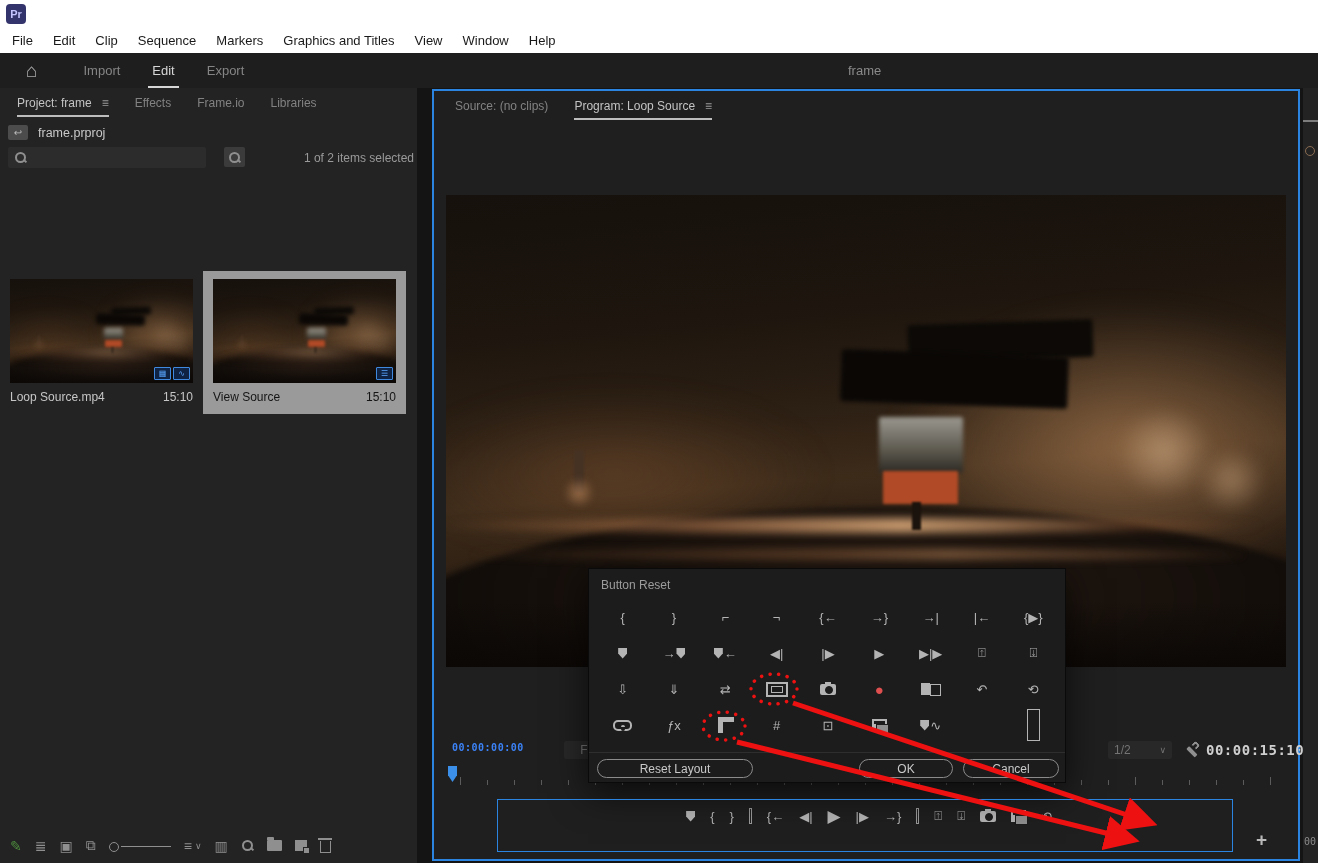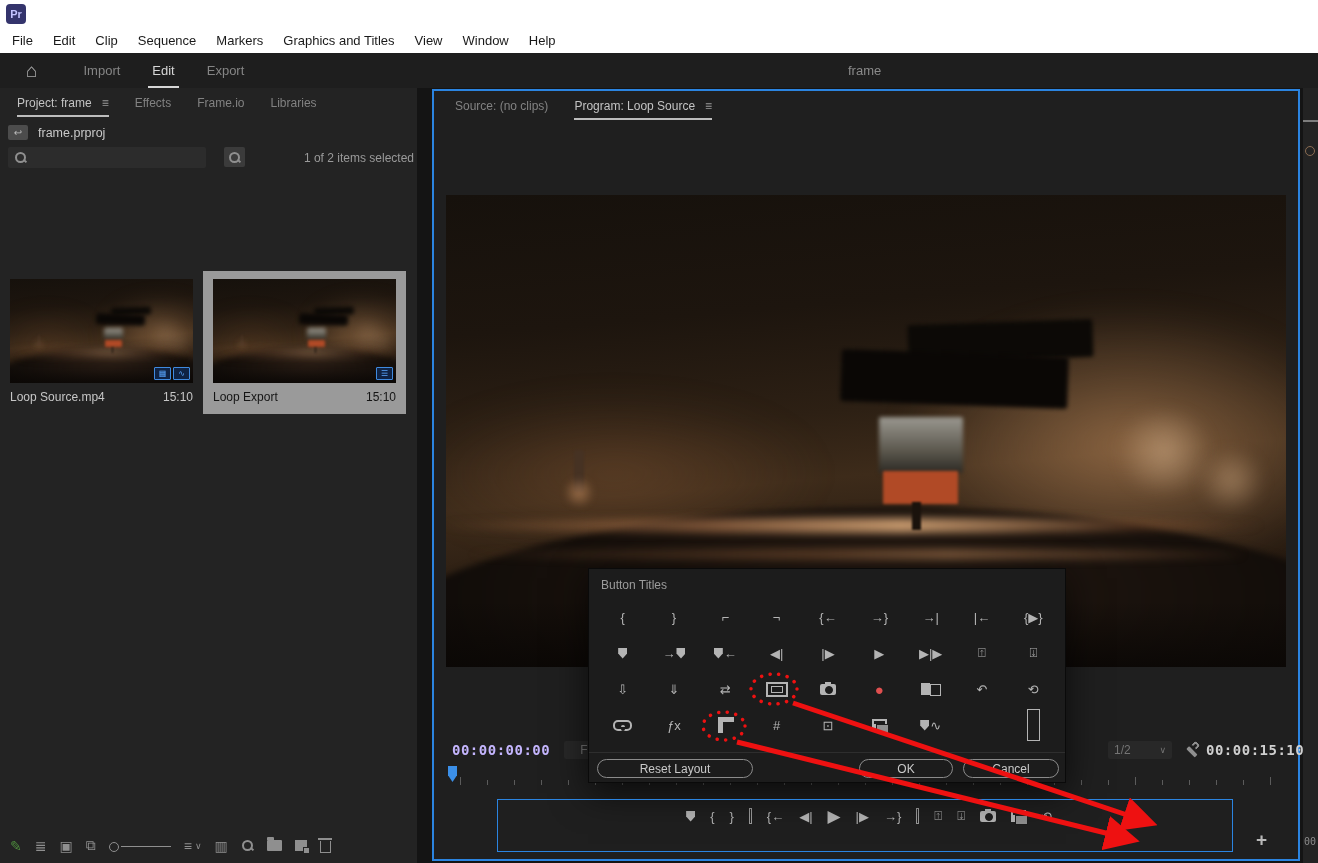--- a/index.html
+++ b/index.html
@@ -96,21 +96,21 @@
   .sc-bokeh1 { left:79%; top:46%; width:13%; height:17%; border-radius:50%;
     background:radial-gradient(circle, rgba(244,208,168,.42), rgba(244,208,168,0) 70%); filter:blur(8px); }
   .sc-bokeh2 { left:89%; top:54%; width:9%; height:13%; border-radius:50%;
     background:radial-gradient(circle, rgba(238,196,152,.4), rgba(238,196,152,0) 70%); filter:blur(7px); }
   .sc-shade { left:0; bottom:0; width:100%; height:14%;
     background:linear-gradient(180deg, rgba(10,7,5,0), rgba(10,7,5,.85)); }
 
   
   #tc-row { position:absolute; left:12px; top:648px; width:840px; height:24px; }
   #current-tc { position:absolute; left:6px; top:3px; font-family:"DejaVu Sans Mono", monospace;
-    font-size:14px; font-weight:bold; color:#c4b5fd; letter-spacing:.5px; }
+    font-size:10px; font-weight:bold; color:#3b82f6; letter-spacing:.5px; }
   #fit-select { position:absolute; left:118px; top:2px; width:46px; height:18px; background:#282828;
     border-radius:2px; color:#747474; font-size:12px; display:flex; align-items:center; justify-content:center; gap:4px; }
   #res-select { position:absolute; left:662px; top:2px; width:64px; height:18px; background:#282828;
     border-radius:2px; color:#747474; font-size:12px; display:flex; align-items:center; padding:0 6px; justify-content:space-between; }
   #wrench { position:absolute; left:738px; top:3px; width:16px; height:16px; }
   #wrench .bar { position:absolute; left:6px; top:4px; width:3.5px; height:12px; background:#8f8f8f; transform:rotate(-45deg); border-radius:1px; }
   #wrench .head { position:absolute; left:8px; top:0px; width:7px; height:7px; border:2.5px solid #8f8f8f;
     border-radius:50%; border-bottom-color:transparent; transform:rotate(45deg); }
   #duration-tc { position:absolute; left:760px; top:3px; font-family:"DejaVu Sans Mono", monospace;
     font-size:14px; font-weight:bold; color:#cfcfcf; letter-spacing:.5px; }
@@ -288,21 +288,21 @@
               <div class="sc-stylus"></div>
               <div class="sc-bokeh1"></div>
               <div class="sc-bokeh2"></div>
               <div class="sc-shade"></div>
             </div>
             <div class="badges">
               <span class="badge">☰</span>
             </div>
           </div>
           <div class="clip-caption">
-            <span>Loop Export</span>
+            <span>View Source</span>
             <span>15:10</span>
           </div>
         </div>
       </div>
     <div id="proj-toolbar">
         <span class="tb-ic green">
           <span class="green">✎</span>
         </span>
         <span class="tb-ic">
           <span>≣</span>
@@ -466,21 +466,21 @@
 
   <div class="abs" id="right-strip">
     <div id="rs-tabline"></div>
     <div id="rs-circle"></div>
     <div id="rs-tc">00</div>
   </div>
 
   <div id="bar-highlight"></div>
 
   <div class="abs" id="button-editor">
-    <div id="be-title">Button Titles</div>
+    <div id="be-title">Button Reset</div>
     <div id="be-grid">
         <div class="be-cell">
           <span>{</span>
         </div>
         <div class="be-cell">
           <span>}</span>
         </div>
         <div class="be-cell">
           <span>⌐</span>
         </div>

